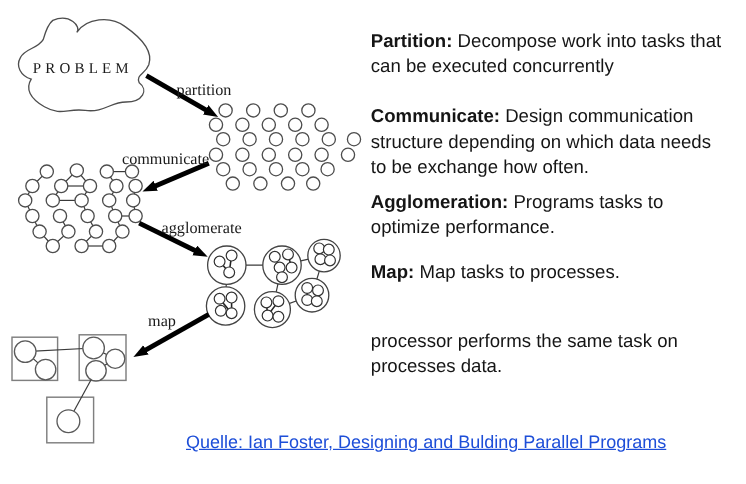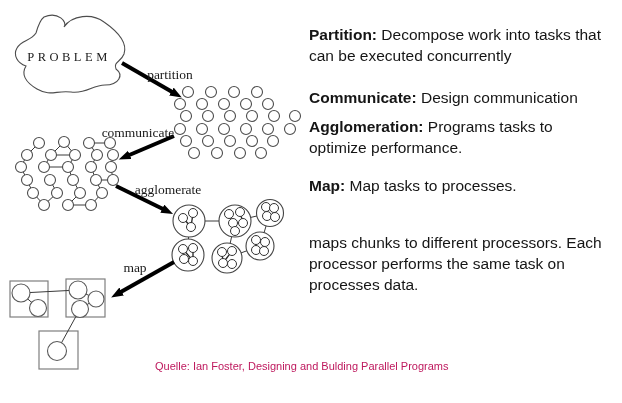--- a/index.html
+++ b/index.html
@@ -13,22 +13,23 @@
     font-size:15.5px;line-height:21px;color:#151515;
   }
   .def{margin:0;}
   .def .line{display:block;white-space:nowrap;}
   .def b{font-weight:700;}
   .mb21{margin-bottom:21px;}
   .mb8{margin-bottom:8px;}
   .mb17{margin-bottom:17px;}
   .mb32{margin-bottom:36px;}
   .caption{
-    position:absolute;left:155px;top:360px;font-size:11px;color:#be185d;
+    position:absolute;left:155px;top:360px;font-size:15px;color:#1d4ed8;
     white-space:nowrap;
+    text-decoration:underline;
   }
   .label-serif{
     font-family:"Liberation Serif",serif;font-size:13.5px;fill:#1a1a1a;
   }
   .problem-text{
     font-family:"Liberation Serif",serif;font-size:12.5px;fill:#1a1a1a;letter-spacing:3.5px;
   }
   .thin{stroke:#4d4d4d;stroke-width:1.1;fill:none;}
   .node{stroke:#4d4d4d;stroke-width:1.1;fill:#fff;}
   .edge{stroke:#3a3a3a;stroke-width:1;}
@@ -247,28 +248,29 @@
   </g>
 </svg>
 
 <div class="defs-col">
   <p class="def mb21">
     <span class="line"><b>Partition:</b> <span>Decompose work into tasks that</span></span>
     <span class="line">can be executed concurrently</span>
   </p>
   <p class="def mb8">
     <span class="line"><b>Communicate:</b> <span>Design communication</span></span>
+    <span class="line">structure depending on which data needs</span>
+    <span class="line">to be exchange how often.</span>
   </p>
   <p class="def mb17">
     <span class="line"><b>Agglomeration:</b> <span>Programs tasks to</span></span>
     <span class="line">optimize performance.</span>
   </p>
   <p class="def mb32">
     <span class="line"><b>Map:</b> <span>Map tasks to processes.</span></span>
   </p>
   <p class="def">
-    <span class="line">maps chunks to different processors. Each</span>
     <span class="line">processor performs the same task on</span>
     <span class="line">processes data.</span>
   </p>
 </div>
 
 <div class="caption">Quelle: Ian Foster, Designing and Bulding Parallel Programs</div>
 
 </body></html>

